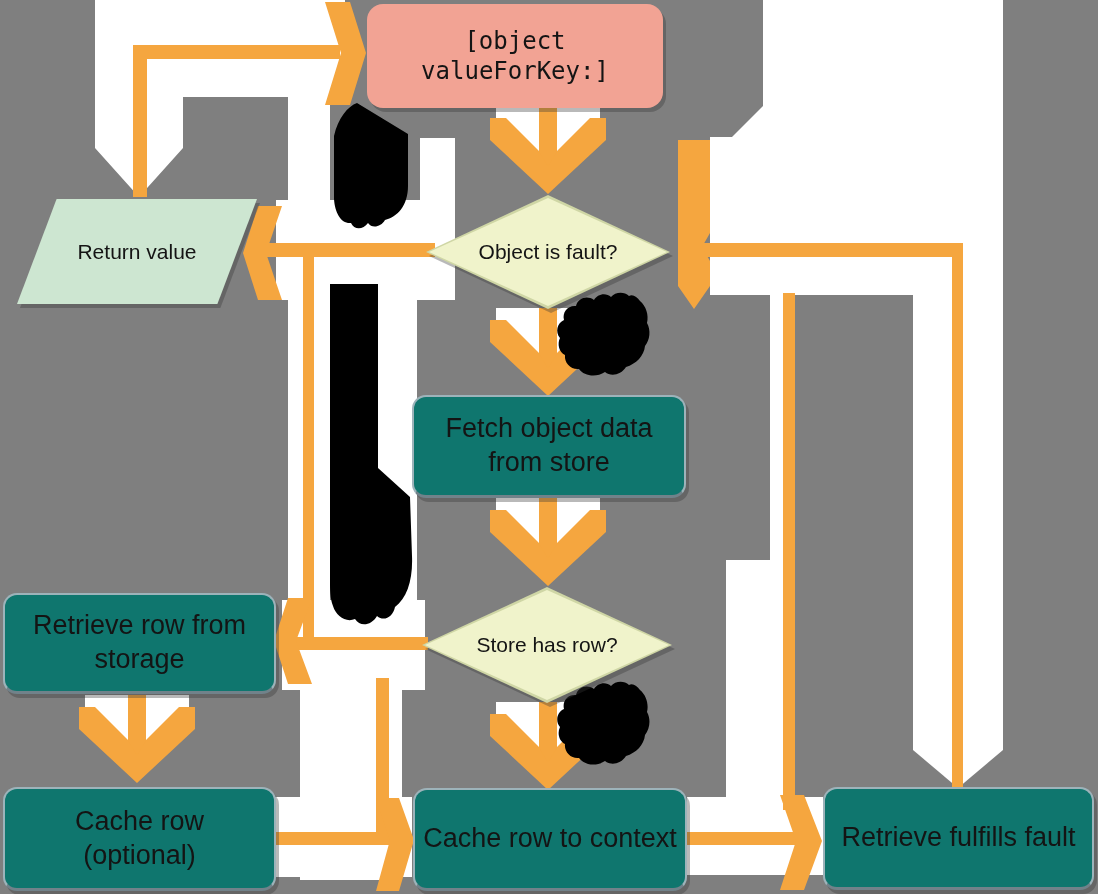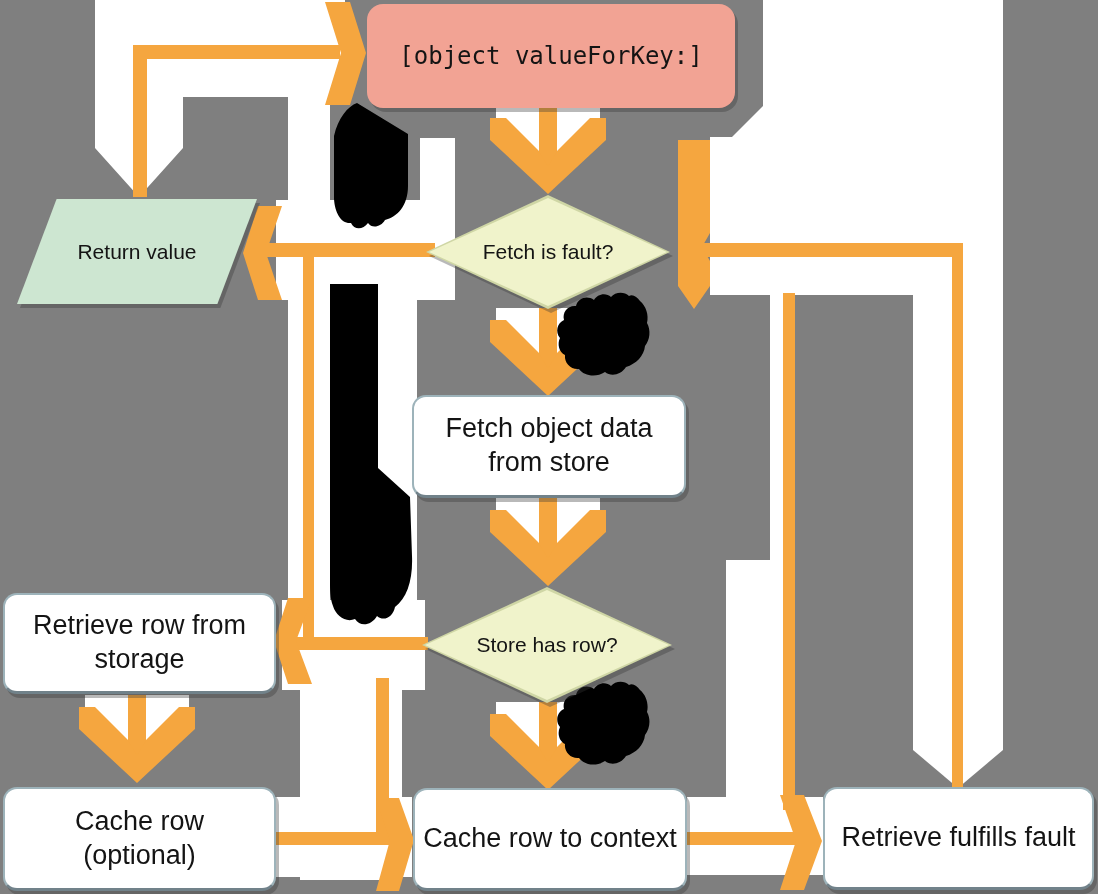--- a/index.html
+++ b/index.html
@@ -9,21 +9,21 @@
     font-family:"Liberation Sans", sans-serif;
     color:#141414;
   }
   .layer{position:absolute;left:0;top:0;}
   .node{
     position:absolute;display:flex;align-items:center;justify-content:center;
     text-align:center;box-sizing:border-box;z-index:2;
   }
   .node .lbl{white-space:pre-line;line-height:1.25;}
   .process{
-    background:#ffffff;border:2px solid #9db3ba;border-bottom:3px solid #71828a;
+    background:#0f766e;border:2px solid #9db3ba;border-bottom:3px solid #71828a;
     border-radius:14px;font-size:27px;
     box-shadow:3px 4px 0 rgba(55,55,55,0.35);
     justify-content:center;
   }
   .terminal{
     background:#f2a394;border-radius:16px;
     font-family:"DejaVu Sans Mono", monospace;font-size:24px;
     box-shadow:3px 4px 0 rgba(55,55,55,0.35);
   }
   .shape-wrap{position:absolute;z-index:2;filter:drop-shadow(3px 4px 0 rgba(55,55,55,0.35));}
@@ -113,36 +113,36 @@
       <path fill="#000000" d="M334,136 C338,118 348,106 357,103 L408,134 L408,186 C408,206 397,217 385,220
            C381,227 372,229 368,223 C363,230 354,230 351,223 C341,224 335,213 334,199 Z"></path>
       <path fill="#000000" d="M330,284 L378,284 L378,468 L410,497 L412,556 C413,580 407,598 395,607
            C393,617 384,622 377,616 C371,626 360,627 355,619 C346,623 336,616 333,606
            C330,598 330,590 330,580 Z"></path>
       <use href="#blobC"></use>
       <use href="#blobC" transform="translate(0,389)"></use>
     </g>
   </svg>
 
-  <div class="node terminal" style="left:367px;top:4px;width:368px;height:104px">
+  <div class="node terminal" style="left:367px;top:4px;width:296px;height:104px">
     <span class="lbl">[object valueForKey:]</span>
   </div>
 
   <div class="shape-wrap" style="left:17px;top:199px;width:240px;height:105px">
     <div class="para-fill"></div>
     <div class="shape-label">
         <span class="lbl">Return value</span>
       </div>
   </div>
 
   <div class="shape-wrap" style="left:426px;top:195px;width:244px;height:114px">
     <div class="diamond-border"></div>
     <div class="diamond-fill"></div>
     <div class="shape-label">
-        <span class="lbl">Fetch is fault?</span>
+        <span class="lbl">Object is fault?</span>
       </div>
   </div>
 
   <div class="node process" style="left:412px;top:395px;width:274px;height:103px">
     <span class="lbl">Fetch object data
 from store</span>
   </div>
 
   <div class="shape-wrap" style="left:422px;top:587px;width:250px;height:116px">
     <div class="diamond-border"></div>

